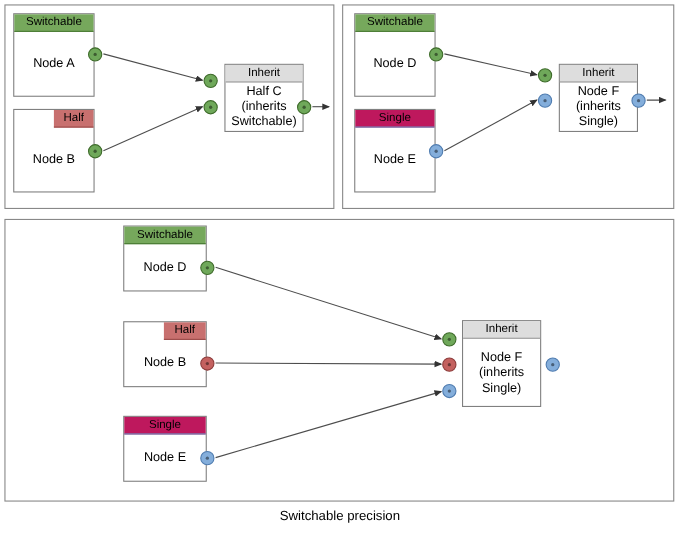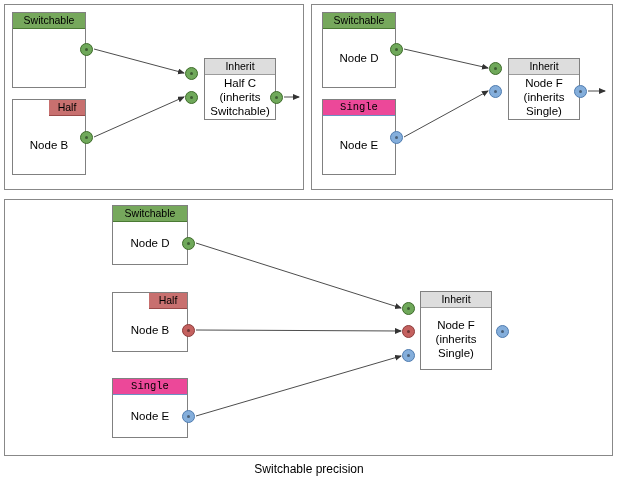--- a/index.html
+++ b/index.html
@@ -38,21 +38,21 @@
     line-height: 15px;
     text-align: center;
     font-size: 10.5px;
     color: #000000;
     border-bottom: 1px solid #808080;
     overflow: hidden;
     white-space: nowrap;
   }
   .node-header.green  { background: #76a85c; border-bottom-color: #4a7a33; }
   .node-header.red    { background: #c8706f; border-bottom-color: #9a4a49; margin-left: 36px; }
-  .node-header.blue   { background: #ec4899; border-bottom-color: #6b92c4; font-family: Liberation Mono, monospace; }
+  .node-header.blue   { background: #be185d; border-bottom-color: #6b92c4; }
   .node-header.gray   { background: #dddddd; border-bottom-color: #9b9b9b; }
   .node-body {
     display: flex;
     align-items: center;
     justify-content: center;
     text-align: center;
     font-size: 11.5px;
     color: #000000;
     line-height: 14px;
     height: calc(100% - 16px);
@@ -97,20 +97,23 @@
 </style>
 </head>
 <body>
 
 <div id="stage">
 
   <div class="panel" style="left:4px; top:4px; width:300px; height:186px;"></div>
 
   <div class="node" style="left:12px; top:12px; width:74px; height:76px;">
     <div class="node-header green">Switchable</div>
+    <div class="node-body">
+      <span>Node A</span>
+    </div>
   </div>
   <div class="port green" style="left:80px; top:43px;"></div>
 
   <div class="node" style="left:12px; top:99px; width:74px; height:76px;">
     <div class="node-header red">Half</div>
     <div class="node-body">
       <span>Node B</span>
     </div>
   </div>
   <div class="port green" style="left:80px; top:131px;"></div>

